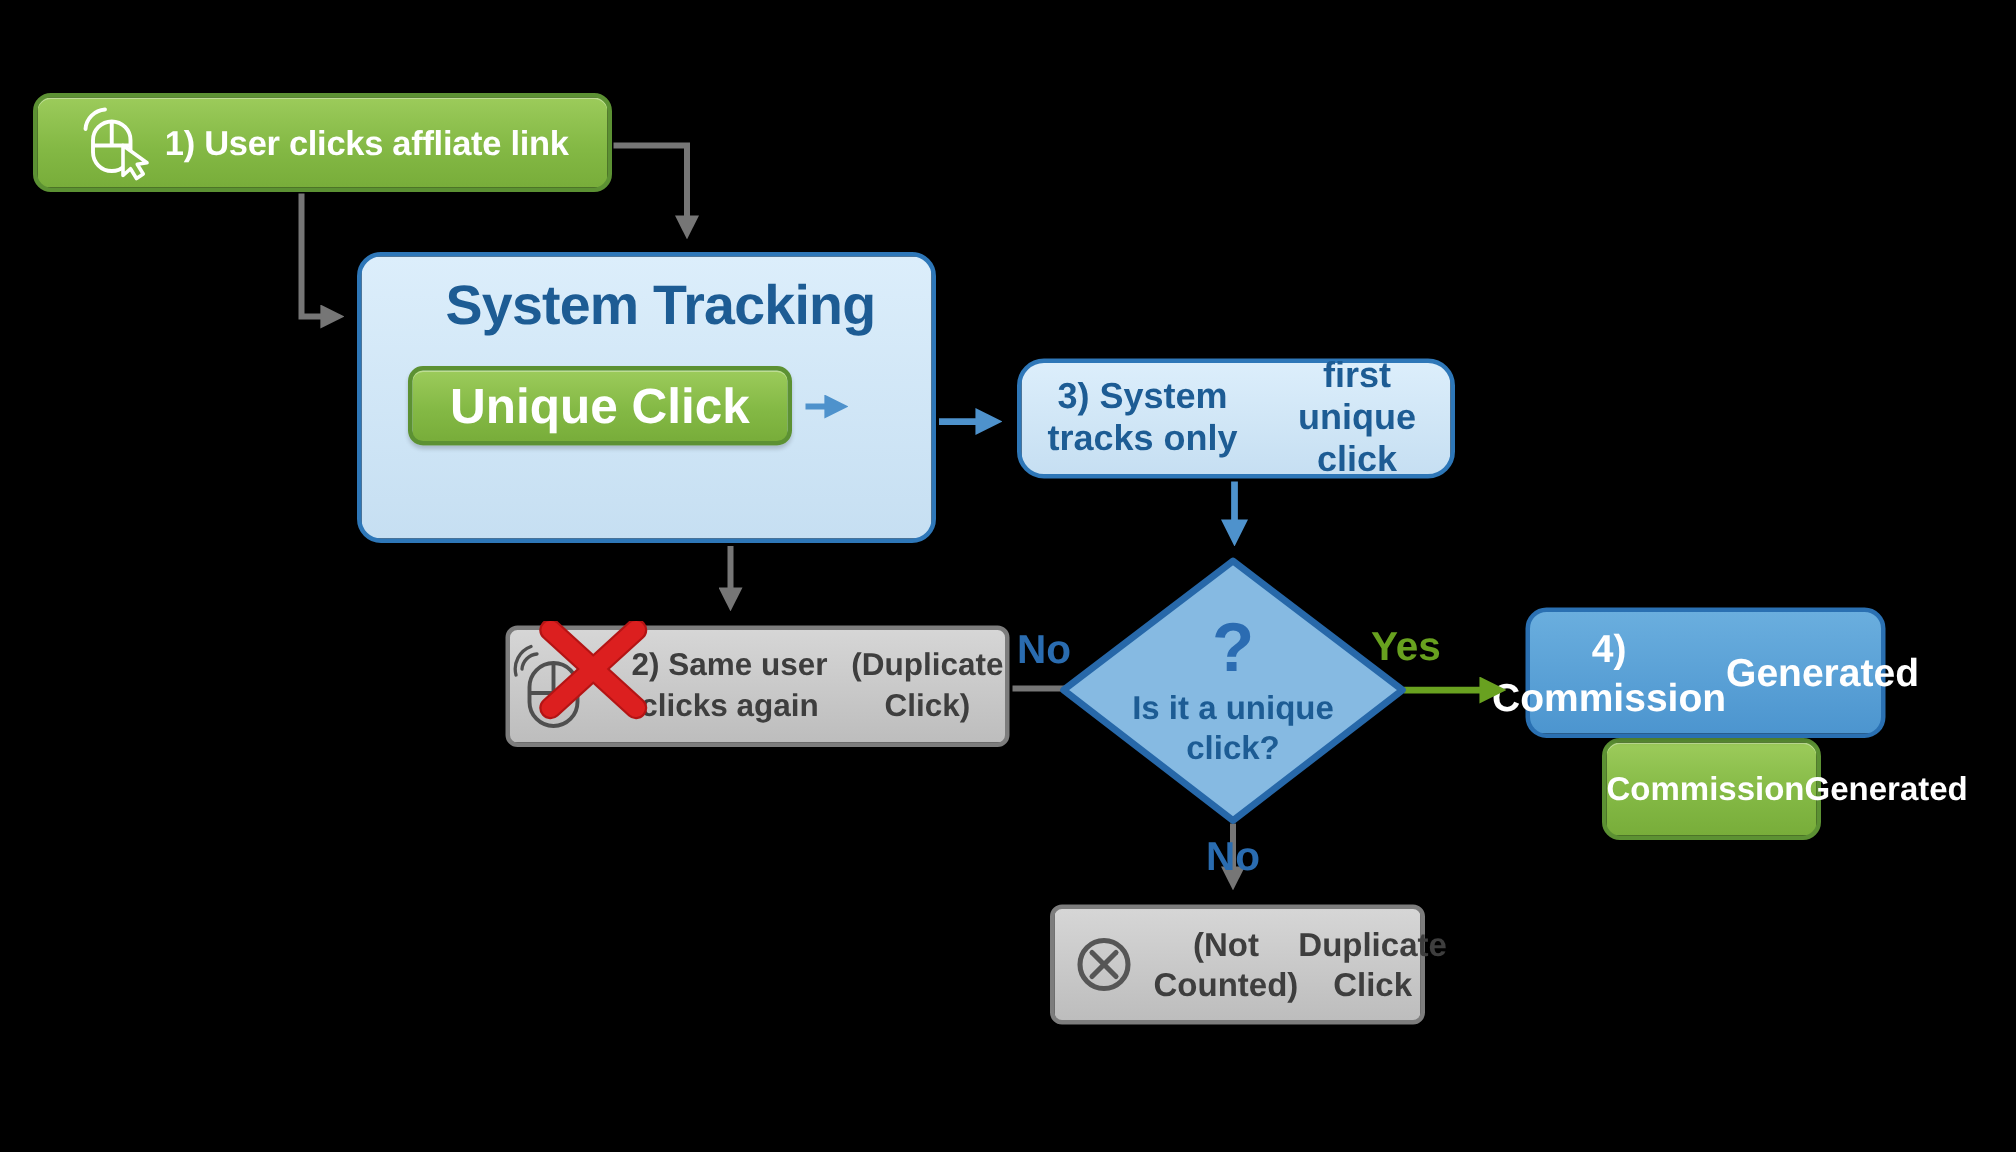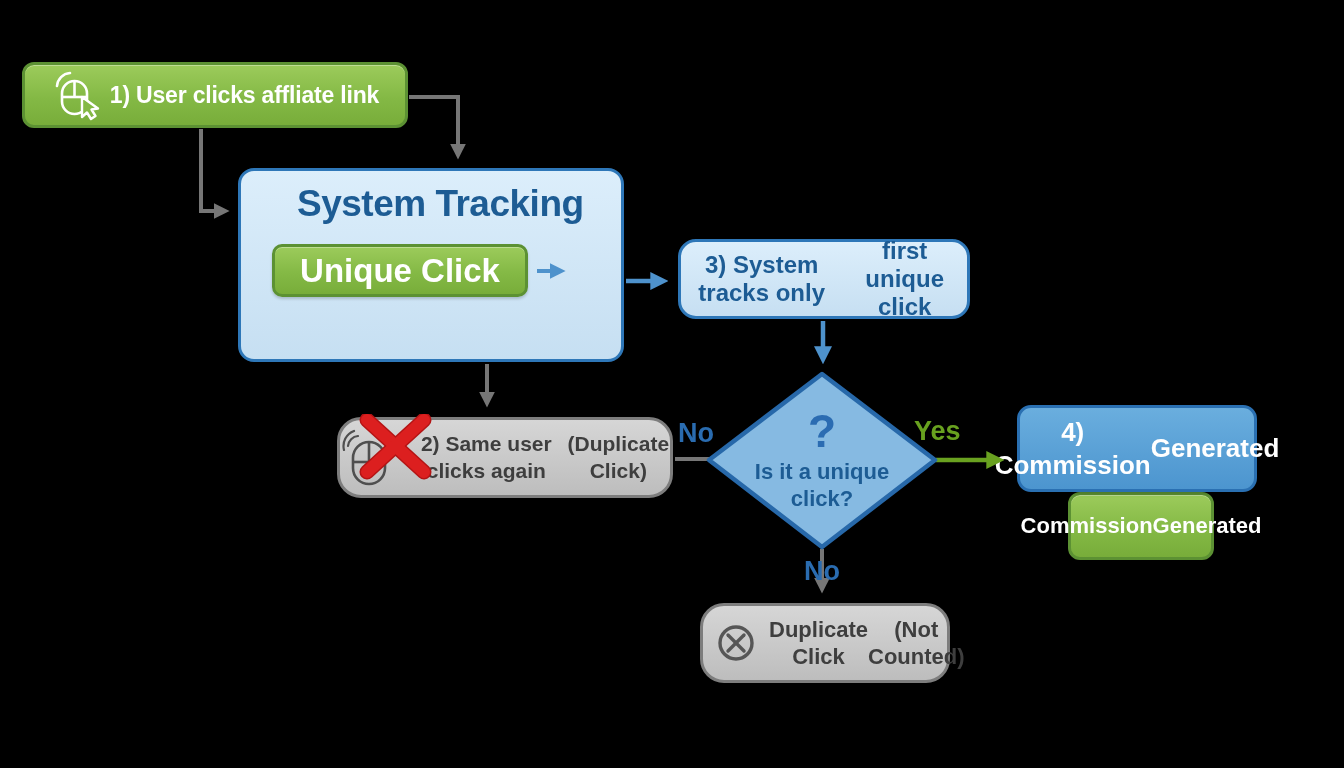--- a/index.html
+++ b/index.html
@@ -20,39 +20,39 @@
     border:3px solid #5c9133; border-radius:12px; color:#ffffff;
     box-shadow: inset 0 1px 0 rgba(255,255,255,.35), 0 2px 3px rgba(0,0,0,.18);
   }
   .blue-panel {
     background:linear-gradient(180deg,#dceefb 0%,#c6dff2 100%);
     border:3px solid #2e77b8; border-radius:16px;
     box-shadow: 0 2px 4px rgba(0,0,0,.15);
   }
   .gray-node {
     background:linear-gradient(180deg,#d6d6d6 0%,#bdbdbd 100%);
-    border:3px solid #7d7d7d; border-radius:24px; color:#3e3e3e;
+    border:3px solid #7d7d7d; border-radius:8px; color:#3e3e3e;
     box-shadow: 0 2px 3px rgba(0,0,0,.18);
   }
   .two-line { display:flex; flex-direction:row; text-align:center; }
 
   #box1 { left:22px; top:62px; width:386px; height:66px; font-size:23px; gap:9px; padding:0 10px; letter-spacing:-0.2px; }
   #system-box { left:238px; top:168px; width:386px; height:194px; }
   #system-title { position:absolute; left:16px; top:12px; width:100%; text-align:left;
     font-size:37px; letter-spacing:-0.5px; color:#1d5c94; z-index:1;margin-left:40px; }
   #unique-btn { left:272px; top:244px; width:256px; height:53px; font-size:33px; border-radius:10px; z-index:2; }
   #box3 { left:678px; top:239px; width:292px; height:80px; border-width:3.5px;
     font-size:24px; line-height:1.18; color:#1d5c94; border-radius:18px; }
   #box2 { left:337px; top:417px; width:336px; height:81px; font-size:21px; line-height:1.25;
     padding-left:66px; }
   #box4 { left:1017px; top:405px; width:240px; height:87px; font-size:26px; line-height:1.25;
     background:linear-gradient(180deg,#6aaede 0%,#4c95cf 100%);
     border:3.5px solid #2a70b2; border-radius:14px; color:#ffffff;
     box-shadow: 0 2px 4px rgba(0,0,0,.18); z-index:2; }
-  #commission-badge { left:1068px; top:492px; width:146px; height:68px; font-size:22px; line-height:1.2; z-index:1; }
+  #commission-badge { left:1068px; top:492px; width:146px; height:68px; font-size:22px; line-height:1.2; z-index:1;justify-content:space-between; }
   #dup-box { left:700px; top:603px; width:250px; height:80px; font-size:22px; line-height:1.25;
     border-width:3.5px; gap:12px; padding-left:12px; justify-content:flex-start; }
 
   #diamond-text { position:absolute; left:705px; top:378px; width:234px; height:164px;
     display:flex; flex-direction:column; align-items:center; justify-content:center;
     color:#1d5c94; z-index:3; }
   #diamond-text .qmark { font-size:46px; line-height:1; color:#2b6cb2; margin-bottom:4px; }
   #diamond-text .qline { font-size:22px; line-height:1.25; }
 
   .edge-label { position:absolute; font-size:27px; z-index:3;text-align:right; }
@@ -120,22 +120,22 @@
     <span>Generated</span>
   </div>
 
   <div class="node gray-node" id="dup-box">
     <svg class="icon-svg" width="42" height="42" viewBox="0 0 42 42">
       <circle cx="21" cy="21" r="16" fill="none" stroke="#565656" stroke-width="3.4"></circle>
       <line x1="13" y1="13" x2="29" y2="29" stroke="#565656" stroke-width="3.4" stroke-linecap="round"></line>
       <line x1="29" y1="13" x2="13" y2="29" stroke="#565656" stroke-width="3.4" stroke-linecap="round"></line>
     </svg>
     <span class="two-line" style="text-align:center; flex:1; padding-right:8px;">
+      <span>(Not Counted)</span>
       <span>Duplicate Click</span>
-      <span>(Not Counted)</span>
     </span>
   </div>
 
   <svg id="connector-layer">
     <defs>
       <marker id="ah-gray" markerWidth="4" markerHeight="4" refX="2.6" refY="2" orient="auto">
         <path d="M0,0 L4,2 L0,4 Z" fill="#767676"></path>
       </marker>
       <marker id="ah-blue" markerWidth="4" markerHeight="4" refX="2.6" refY="2" orient="auto">
         <path d="M0,0 L4,2 L0,4 Z" fill="#4e92cc"></path>

